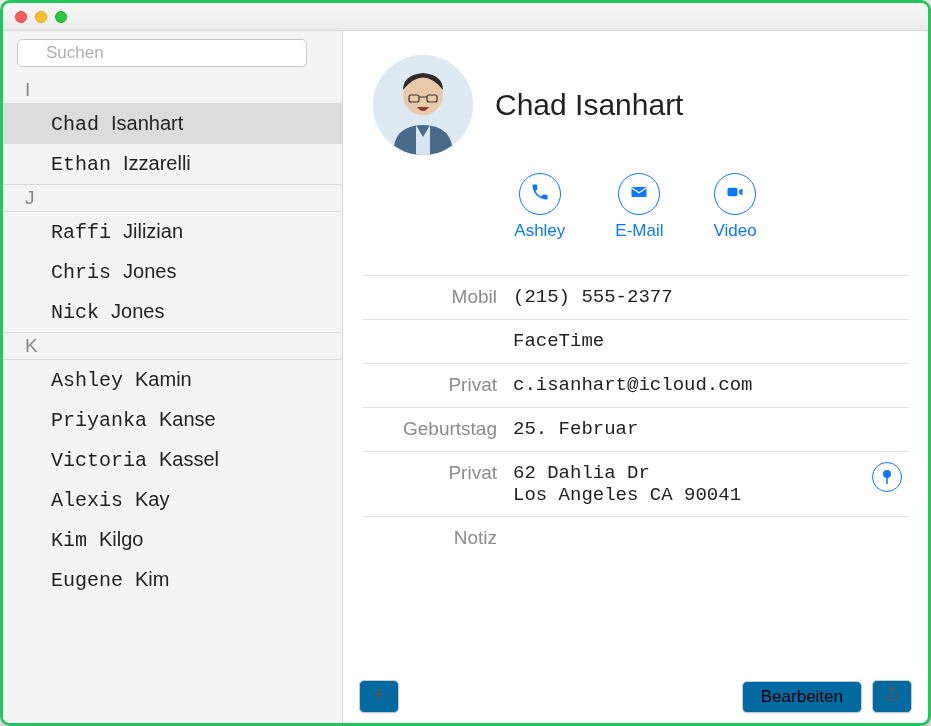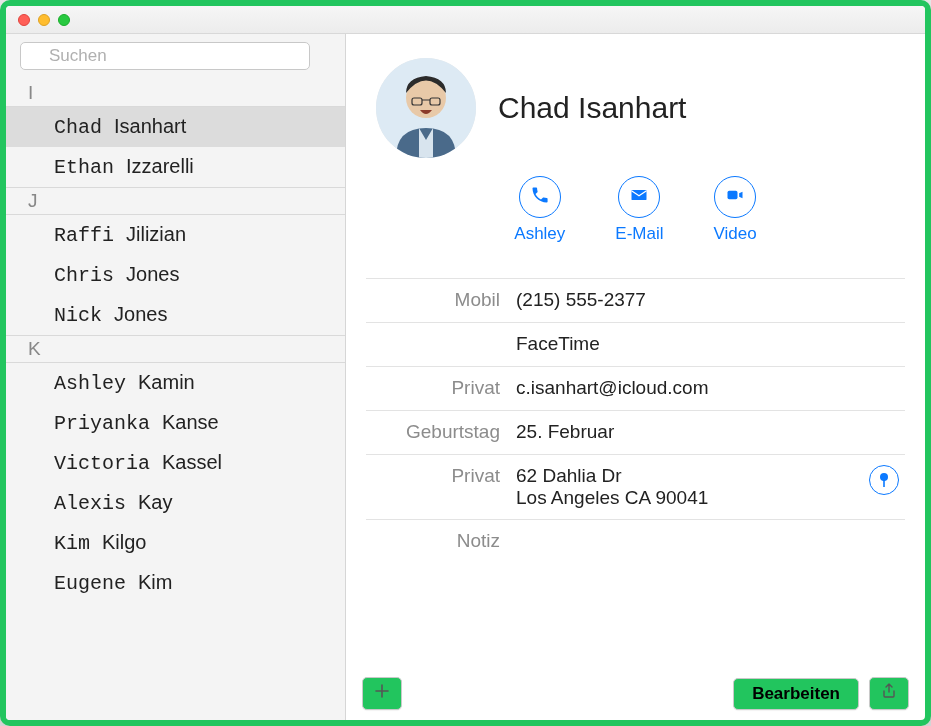--- a/index.html
+++ b/index.html
@@ -13,21 +13,21 @@
     }
     .window {
       width: 931px;
       height: 726px;
       background: #fff;
       border-radius: 10px;
       overflow: hidden;
       box-shadow: 0 15px 50px rgba(0,0,0,0.3);
       display: flex;
       flex-direction: column;
-      border: 6px solid #22c55e;
+      border: 3px solid #22c55e;
     }
     .titlebar {
       height: 28px;
       background: linear-gradient(#f6f6f6,#ececec);
       display: flex;
       align-items: center;
       padding-left: 12px;
       border-bottom: 1px solid #d8d8d8;
       flex-shrink: 0;
     }
@@ -141,48 +141,48 @@
       padding-right: 16px;
       flex-shrink: 0;
     }
     .row .value {
       flex: 1;
       font-size: 19px;
       color: #222;
       display: flex;
       align-items: flex-start;
       gap: 10px;
+      font-family: Liberation Mono, monospace;
     }
     .value .text { flex: 1; white-space: pre-line; }
     .map-pin {
       width: 30px; height: 30px; border-radius: 50%;
       border: 1.5px solid #0b79ff;
       display: flex; align-items: center; justify-content: center;
       color: #0b79ff; flex-shrink: 0;
       margin-right: 6px;
     }
 
     .footer {
       position: absolute;
       bottom: 0; left: 0; right: 0;
       display: flex;
       align-items: center;
       padding: 10px 16px;
       gap: 10px;
     }
     .footer .spacer { flex: 1; }
     .btn {
-      background: #22c55e;
+      background: #0369a1;
       border: 1px solid #c9c9c9;
       border-radius: 5px;
       font-size: 17px;
       padding: 5px 18px;
       cursor: pointer;
       box-shadow: 0 1px 1px rgba(0,0,0,0.05);
-      font-weight: bold;
     }
     .btn.square { width: 40px; padding: 5px 0; text-align: center; }
     .btn.icon { display: flex; align-items: center; justify-content: center; }
   </style>
 </head>
 <body>
 
 <div class="window">
   <div class="titlebar">
     <div class="traffic">

